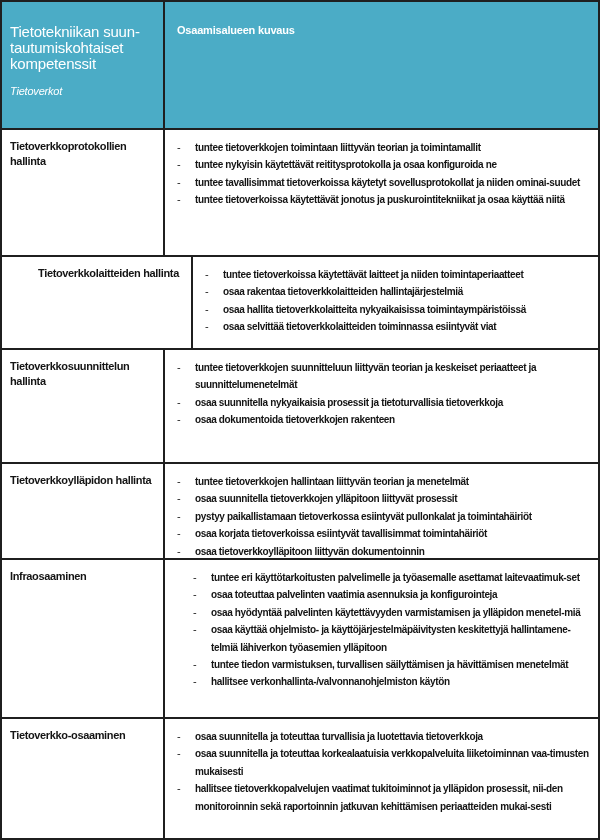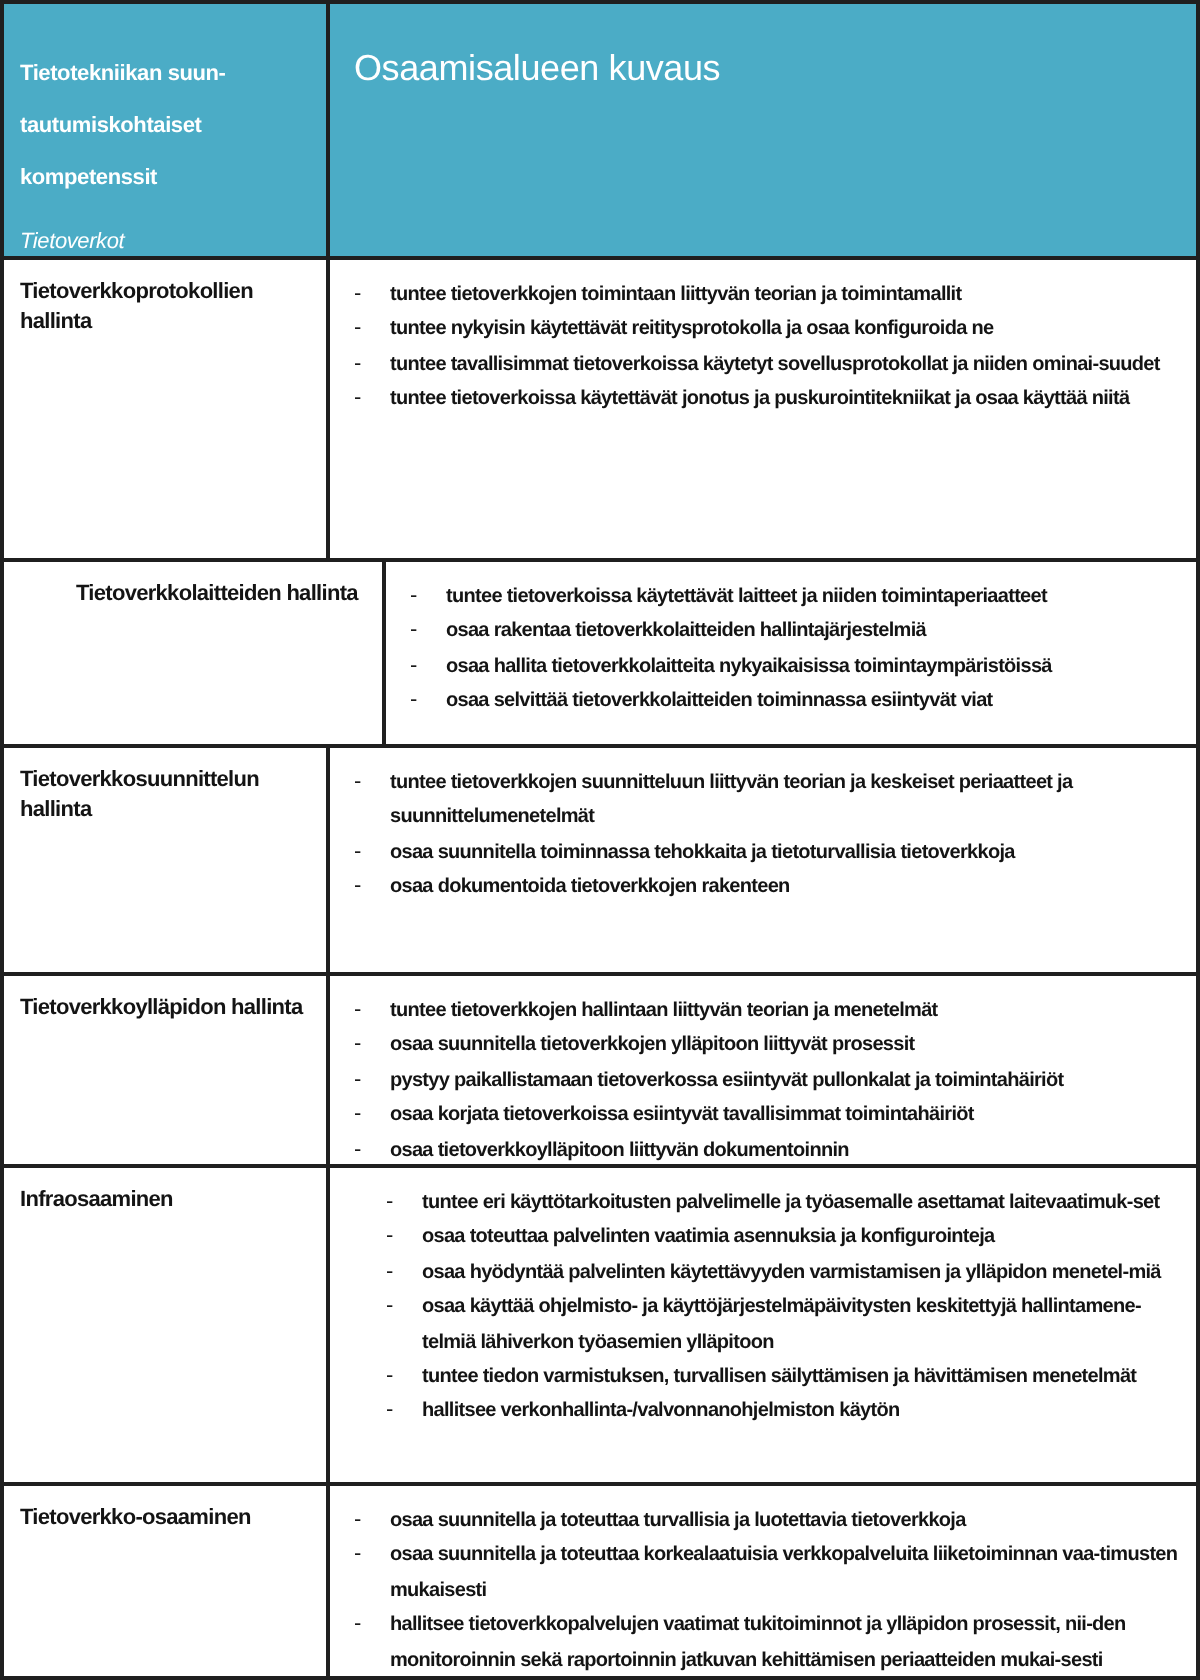--- a/index.html
+++ b/index.html
@@ -22,28 +22,28 @@
     border-right: 2px solid #1f1f1f;
     padding: 9px 5px 8px 8px;
   }
   .cell-right { flex: 1; padding: 9px 6px 8px 12px; }
 
   
   .row.header { height: 126px; background: #4BACC6; color: #ffffff; }
   .row.header .cell-left { padding-top: 22px; }
   .row.header .cell-right { padding-top: 22px; }
   .hdr-title {
-    font-weight: bold; font-size: 11px; line-height: 26px;
+    font-weight: normal; font-size: 15px; line-height: 16px;
     letter-spacing: -0.2px; white-space: pre-line;
   }
   .hdr-sub { font-style: italic; font-size: 11px; margin-top: 13px; letter-spacing: -0.2px; }
-  .hdr-col2 { font-weight: normal; font-size: 18px; letter-spacing: -0.2px; }
+  .hdr-col2 { font-weight: bold; font-size: 11px; letter-spacing: -0.2px; }
 
   
-  .r1 { height: 151px; }
+  .r1 { height: 127px; }
   .r2 { height: 93px; padding-left: 28px; }
   .r3 { height: 114px; }
   .r4 { height: 96px; }
   .r5 { height: 159px; gap: 16px; }
   .r6 { flex: 1; }
 
   .label {
     font-weight: bold; font-size: 11px; line-height: 15px;
     letter-spacing: -0.35px; color: #141414;
   }
@@ -133,21 +133,21 @@
       <div class="label">Tietoverkkosuunnittelun hallinta</div>
     </div>
     <div class="cell-right">
       <div class="bullets">
         <div class="bullet">
             <span class="dash">-</span>
             <span class="btxt">tuntee tietoverkkojen suunnitteluun liittyvän teorian ja keskeiset periaatteet ja suunnittelumenetelmät</span>
           </div>
         <div class="bullet">
             <span class="dash">-</span>
-            <span class="btxt">osaa suunnitella toiminnassa tehokkaita ja tietoturvallisia tietoverkkoja</span>
+            <span class="btxt">osaa suunnitella nykyaikaisia prosessit ja tietoturvallisia tietoverkkoja</span>
           </div>
         <div class="bullet">
             <span class="dash">-</span>
             <span class="btxt">osaa dokumentoida tietoverkkojen rakenteen</span>
           </div>
       </div>
     </div>
   </div>
 
   <div class="row r4">

